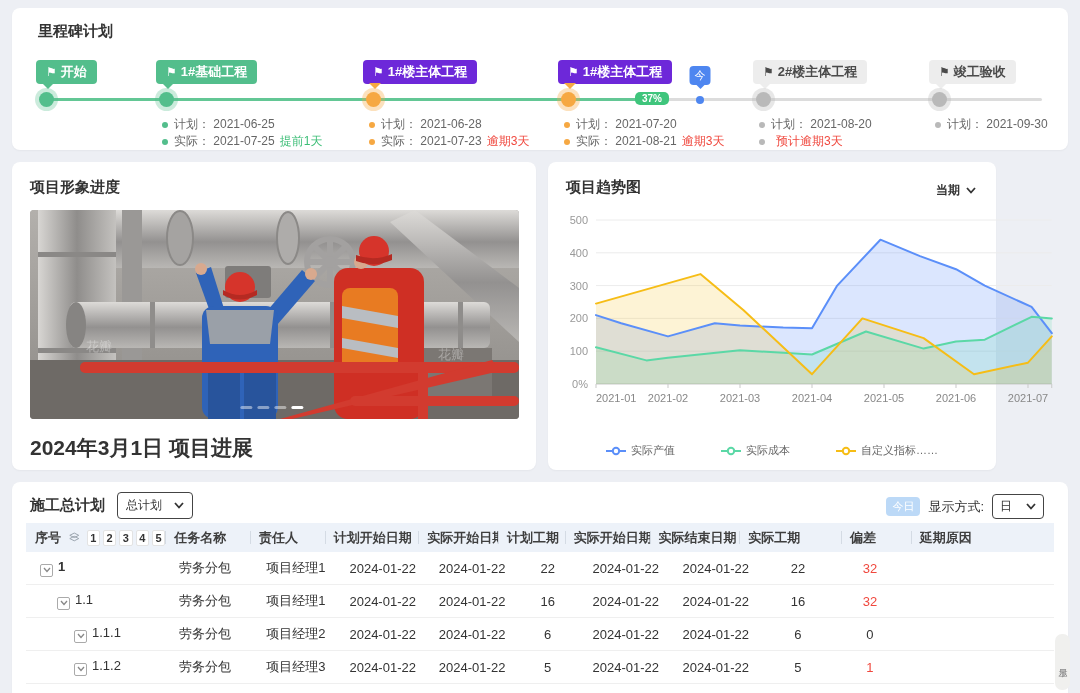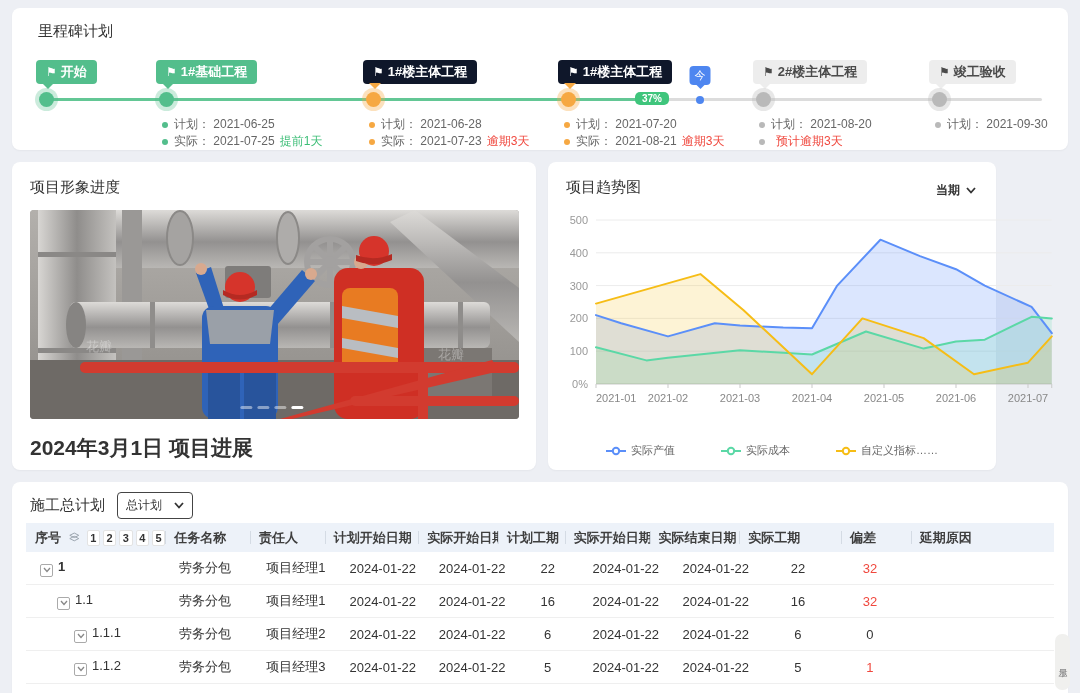--- a/index.html
+++ b/index.html
@@ -2,34 +2,34 @@
 <html><head>
 <meta charset="utf-8">
 <style>
   * { margin:0; padding:0; box-sizing:border-box; }
   html,body { width:1080px; height:693px; }
   body {
     font-family:"Liberation Sans","DejaVu Sans",sans-serif;
     background:#edeff4; position:relative; overflow:hidden; color:#333;
   }
   .card { position:absolute; background:#fff; border-radius:8px; box-shadow:0 1px 2px rgba(0,0,0,.04); }
-  .card-title { font-size:15px; font-weight:normal; color:#333; }
+  .card-title { font-size:15px; font-weight:bold; color:#333; }
 
   
   #card-milestone { left:12px; top:8px; width:1056px; height:142px; }
   #card-milestone .card-title { position:absolute; left:26px; top:14px; }
   #timeline { position:absolute; left:30px; right:26px; top:52px; height:84px; }
   .tl-baseline { position:absolute; left:0; right:0; top:38px; height:3px; background:#dcdcdc; border-radius:2px; }
   .tl-progress { position:absolute; top:38px; height:3px; background:#63c795; border-radius:2px; }
   .ms { position:absolute; top:0; }
   .ms-bubble { position:absolute; top:0; height:24px; line-height:24px; padding:0 10px; border-radius:4px;
     font-size:13px; font-weight:bold; white-space:nowrap; left:-10px; }
   .ms-bubble::after { content:""; position:absolute; left:6px; bottom:-5px; border:6px solid transparent; border-bottom:none; }
   .ms-bubble.green { background:#53be8c; color:#fff; } .ms-bubble.green::after { border-top-color:#53be8c; }
-  .ms-bubble.orange { background:#0f172a; color:#fff; } .ms-bubble.orange::after { border-top-color:#f6a842; }
+  .ms-bubble.orange { background:#6d28d9; color:#fff; } .ms-bubble.orange::after { border-top-color:#f6a842; }
   .ms-bubble.gray { background:#ededed; color:#4a4a4a; } .ms-bubble.gray::after { border-top-color:#ededed; }
   .ms-flag { margin-right:4px; font-size:12px; }
   .ms-node { position:absolute; top:32px; left:-7px; width:15px; height:15px; border-radius:50%; z-index:2; }
   .ms-node.green { background:#53be8c; box-shadow:0 0 0 4px rgba(83,190,140,.3); }
   .ms-node.orange { background:#f6a842; box-shadow:0 0 0 4px rgba(246,168,66,.35); }
   .ms-node.gray { background:#b9b9b9; box-shadow:0 0 0 4px rgba(185,185,185,.35); }
   .ms-details { position:absolute; top:56px; left:-4px; width:220px; font-size:12px; color:#666; }
   .ms-details .row { display:flex; align-items:center; height:17px; white-space:nowrap; }
   .ms-dot { width:6px; height:6px; border-radius:50%; margin-right:6px; flex:none; }
   .ms-dot.green { background:#53be8c; } .ms-dot.orange { background:#f6a842; } .ms-dot.gray { background:#b9b9b9; }
@@ -328,20 +328,30 @@
 <div class="card" id="card-table">
   <div id="table-titlebar">
     <span class="card-title">施工总计划</span>
     <span class="select-box">
       <span>总计划</span>
       <svg class="chev" width="10" height="7" viewBox="0 0 10 7">
         <polyline points="1,1 5,5.5 9,1" fill="none" stroke="#333" stroke-width="1.8"></polyline>
       </svg>
     </span>
   </div>
+  <div id="table-controls">
+    <span class="today-badge">今日</span>
+    <span>显示方式:</span>
+    <span class="select-box small">
+      <span>日</span>
+      <svg class="chev" width="10" height="7" viewBox="0 0 10 7">
+        <polyline points="1,1 5,5.5 9,1" fill="none" stroke="#333" stroke-width="1.8"></polyline>
+      </svg>
+    </span>
+  </div>
   <div id="grid">
       <div class="g-header">
         <div class="g-hcell" style="width: 14%;">
           <span>序号</span>
           <svg width="13" height="13" viewBox="0 0 13 13" style="margin: 0px 4px 0px 8px;">
             <polygon points="6.5,1 12,3.8 6.5,6.6 1,3.8" fill="none" stroke="#9aa3ad" stroke-width="1.2"></polygon>
             <polygon points="6.5,5 12,7.8 6.5,10.6 1,7.8" fill="none" stroke="#9aa3ad" stroke-width="1.2"></polygon>
           </svg>
           <span class="lvl-btn">1</span>
           <span class="lvl-btn">2</span>

